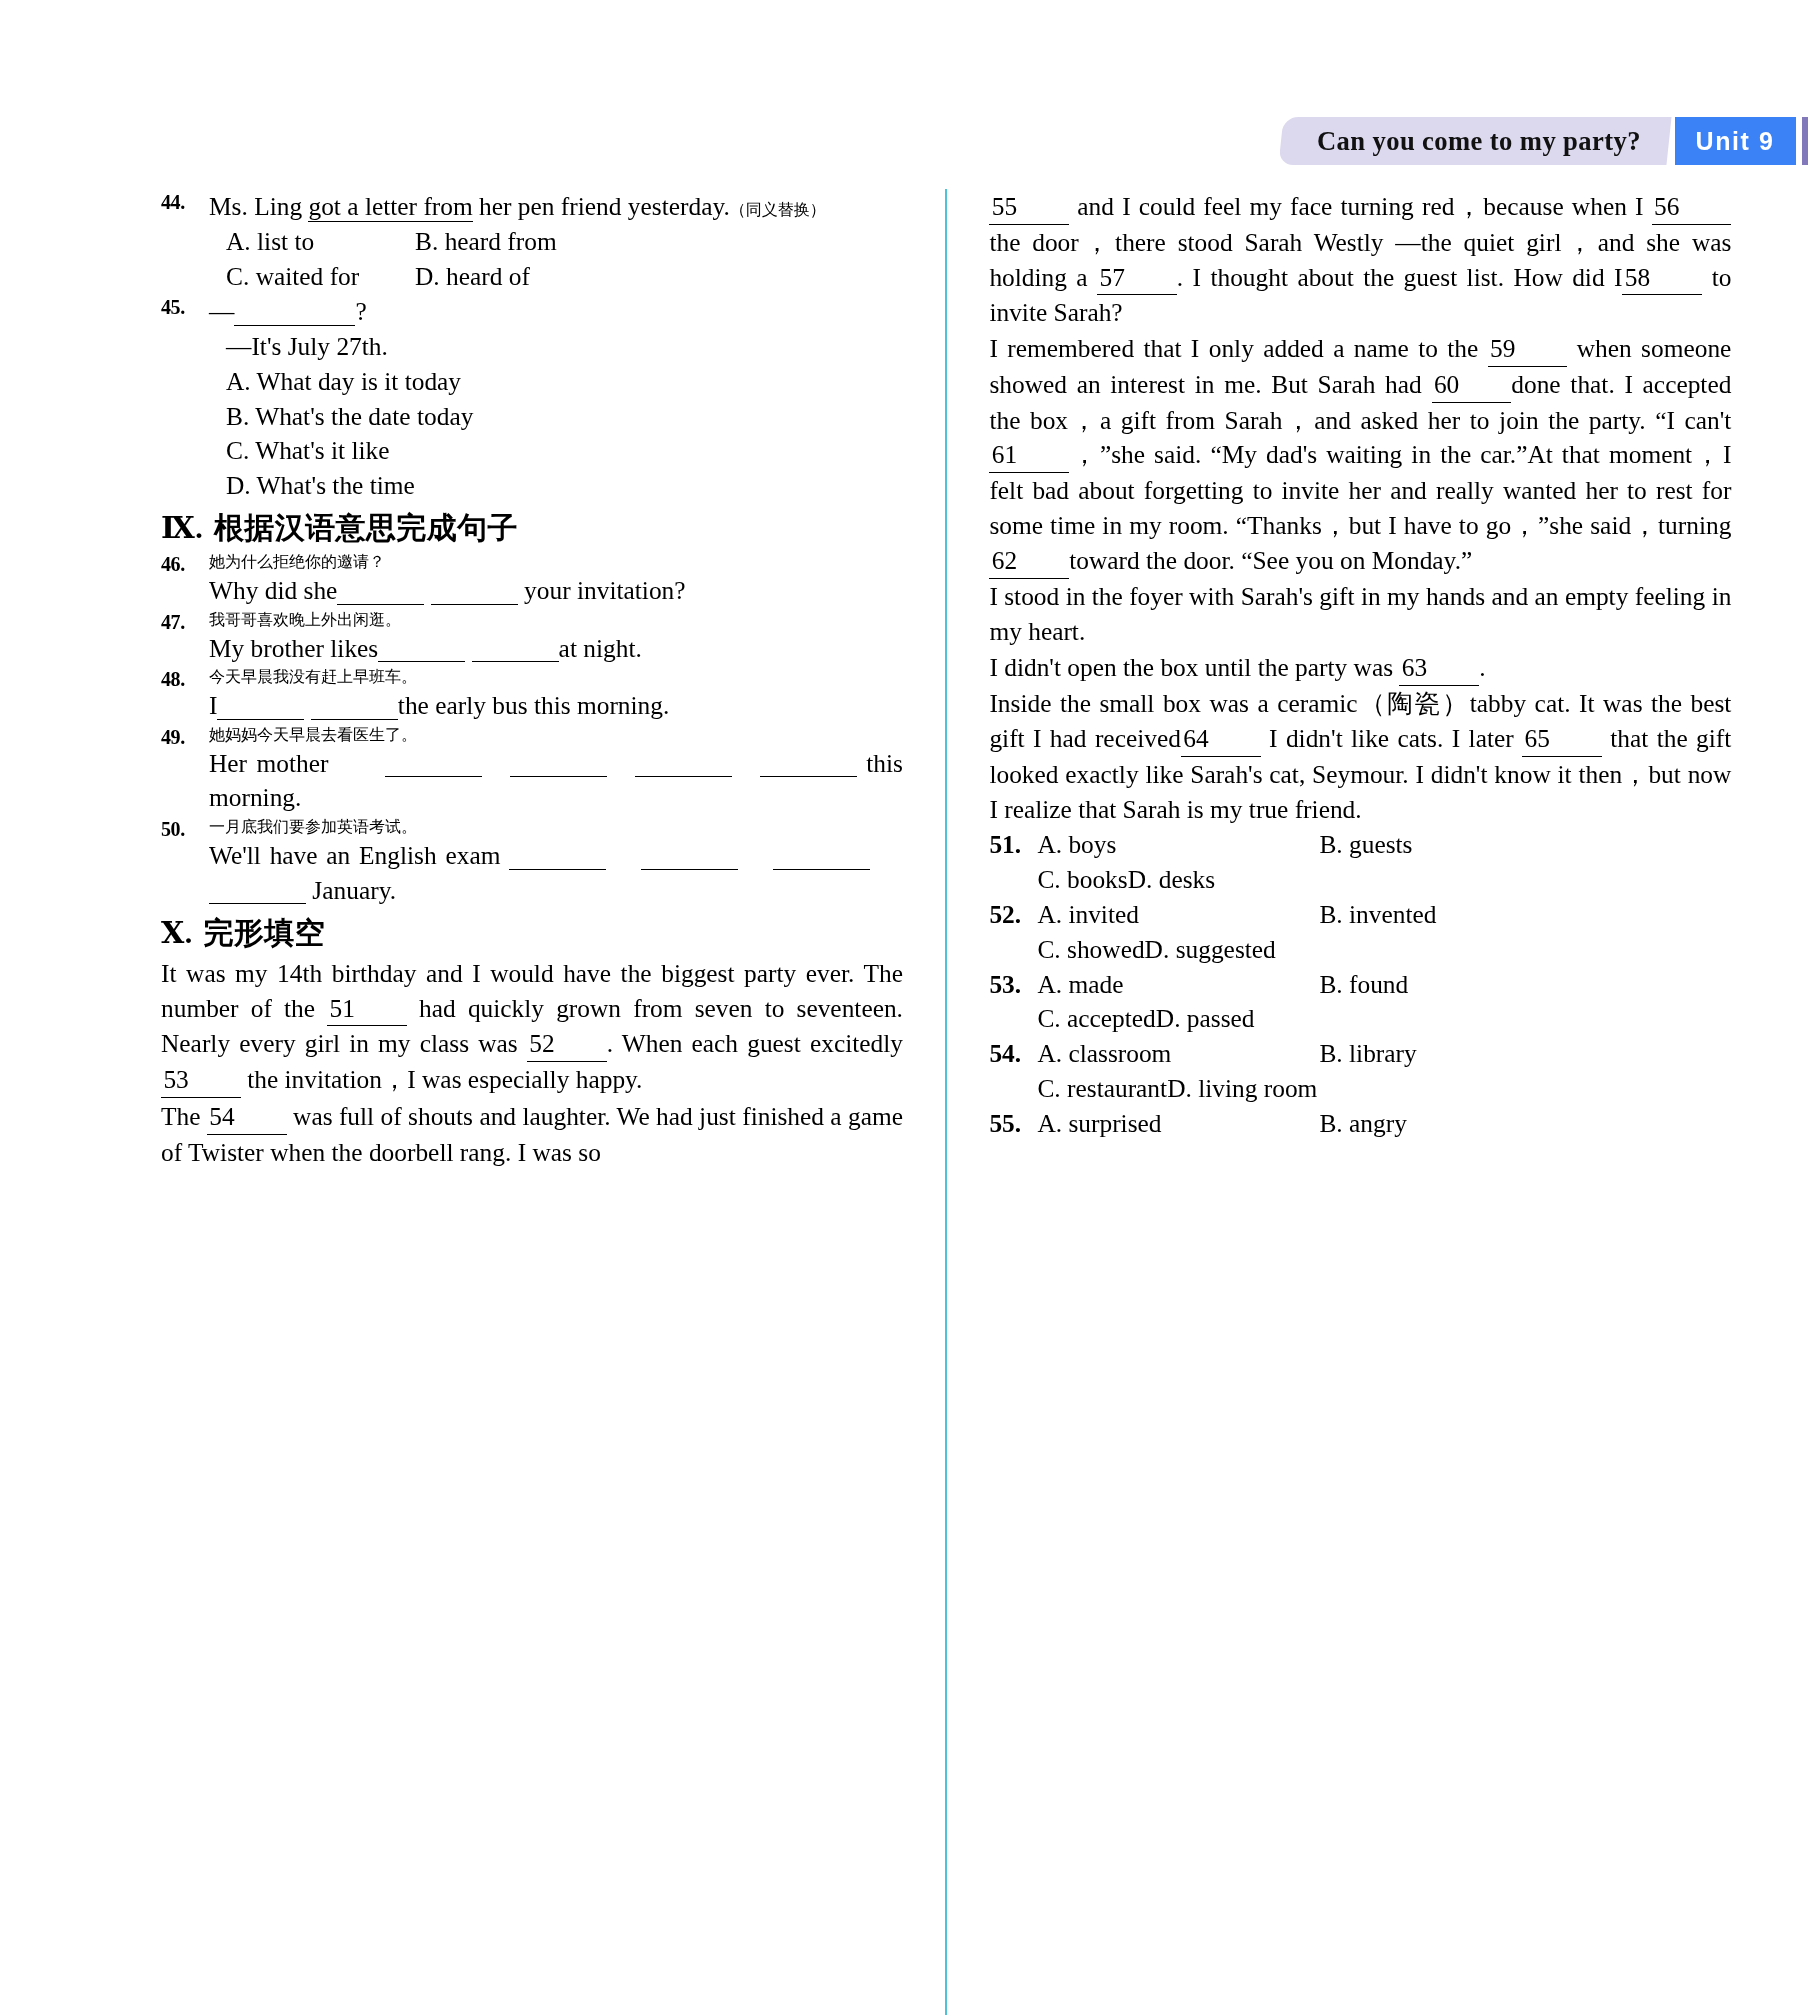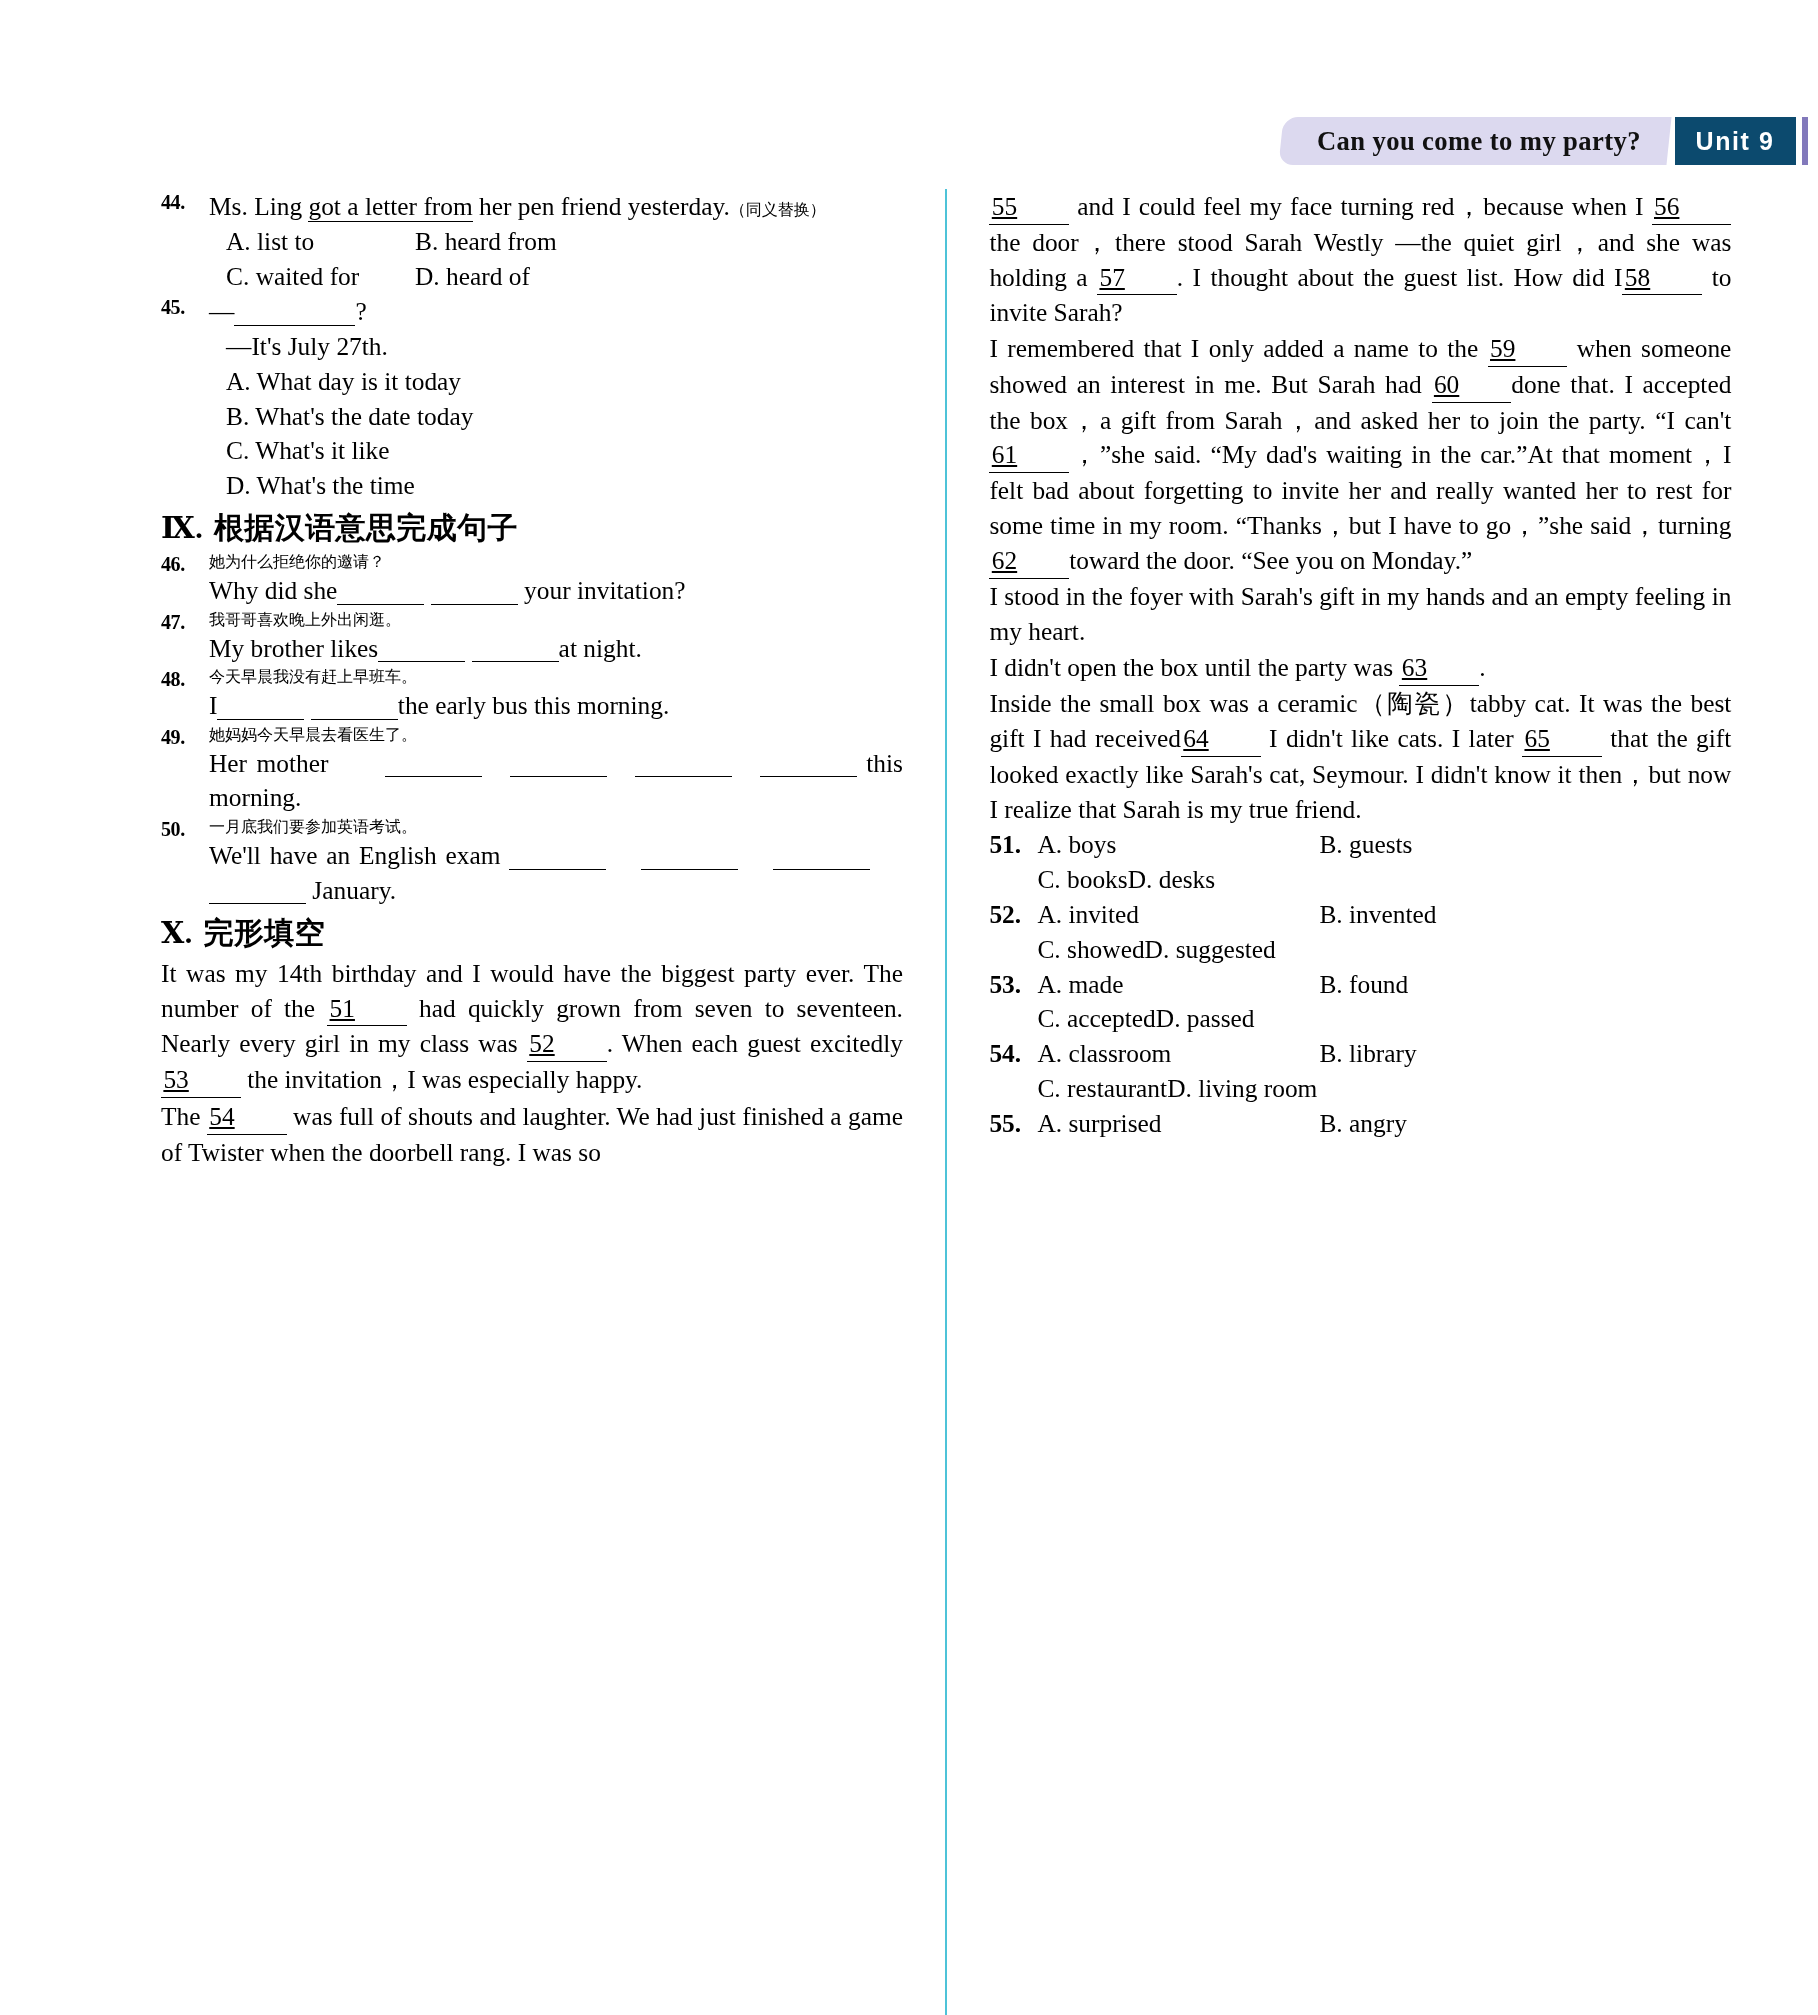--- a/index.html
+++ b/index.html
@@ -27,21 +27,21 @@
   .hdr-title span{
     transform:skewX(6deg);
     font-family:"Liberation Serif","DejaVu Serif",serif;
     font-weight:700;
     font-size:26.6px;
     letter-spacing:0.4px;
     white-space:nowrap;
     color:#111;
   }
   .hdr-unit{
-    background:#0c4a6e;
+    background:#3b82f6;
     display:flex;align-items:center;justify-content:center;
     width:121px;height:48px;
     margin-left:5.6px;
     box-sizing:border-box;
   }
   .hdr-unit span{
     color:#fff;font-weight:700;font-size:25px;letter-spacing:1.6px;
     font-family:"Liberation Sans","DejaVu Sans",sans-serif;
   }
   .hdr-bar{
@@ -111,21 +111,20 @@
   }
   .ul-s{width:87px;}
   .ul-m{width:97px;}
   .ul-l{width:121px;}
   .numblank{
     display:inline-block;
     border-bottom:1.6px solid #000;
     text-align:left;
     min-width:75px;
     padding:0 2.4px;
-    text-decoration:underline;
   }
   .underline-text{
     border-bottom:1.6px solid #000;
     padding-bottom:1px;
   }
   .dash{letter-spacing:0;}
 
   
   .choice{display:flex;margin-bottom:0px;}
   .choice .cn{font-weight:700;width:48px;flex:0 0 auto;}

